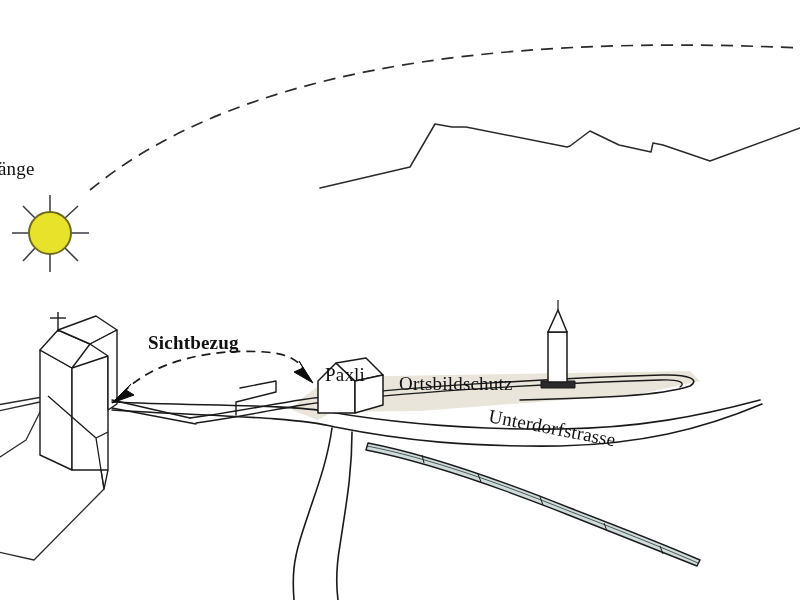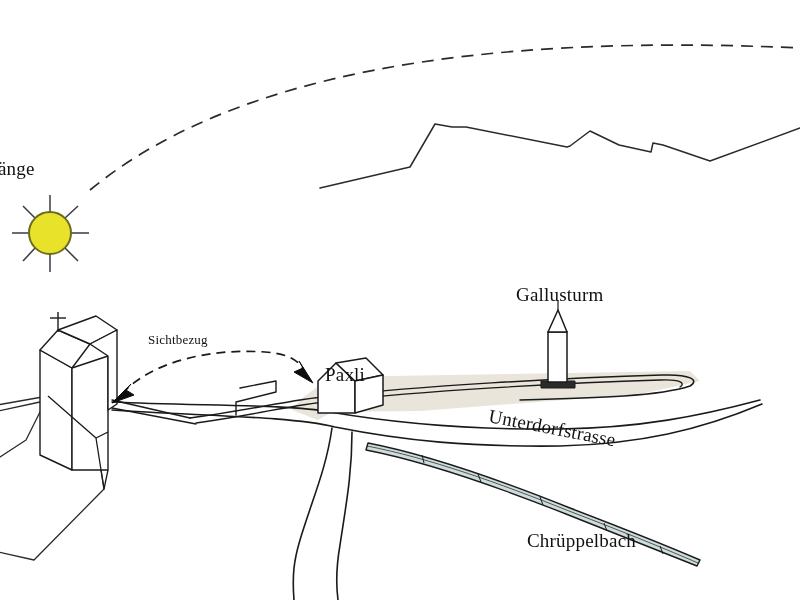--- a/index.html
+++ b/index.html
@@ -26,21 +26,21 @@
     height: 600px;
   }
   .lbl {
     position: absolute;
     font-family: "Liberation Serif", serif;
     color: #111111;
     white-space: nowrap;
     letter-spacing: 0.2px;
   }
   .lbl-sonnen   { left: -18px;  top: 158px; font-size: 19px; }
-  .lbl-sicht    { left: 148px;  top: 332px; font-size: 13px; }
+  .lbl-sicht    { left: 148px;  top: 332px; font-size: 19px; font-weight: bold; }
   .lbl-paxli    { left: 325px;  top: 364px; font-size: 19px; }
   .lbl-gallus   { left: 516px;  top: 284px; font-size: 19px; }
   .lbl-orts     { left: 399px;  top: 373px; font-size: 19px; }
   .lbl-unter    { left: 489px;  top: 405px; font-size: 19px;
                   transform: rotate(11deg); transform-origin: 0 50%; }
   .lbl-chrue    { left: 527px;  top: 530px; font-size: 19px; }
 </style>
 </head>
 <body>
 
@@ -155,20 +155,19 @@
     <polygon points="112,403 134,395 126,390 131,384" fill="#0d0d0d" stroke="#0d0d0d" stroke-width="1"></polygon>
 
   </svg>
 
   <div class="lbl lbl-sonnen">rgänge</div>
 
   <div class="lbl lbl-sicht">Sichtbezug</div>
 
   <div class="lbl lbl-paxli">Paxli</div>
 
-  <div class="lbl lbl-gallus">Gallusturm</div>
 
+  <div class="lbl lbl-orts">Ortsbildschutz</div>
 
   <div class="lbl lbl-unter">Unterdorfstrasse</div>
 
-  <div class="lbl lbl-chrue">Chrüppelbach</div>
 
 </div>
 
 </body></html>

